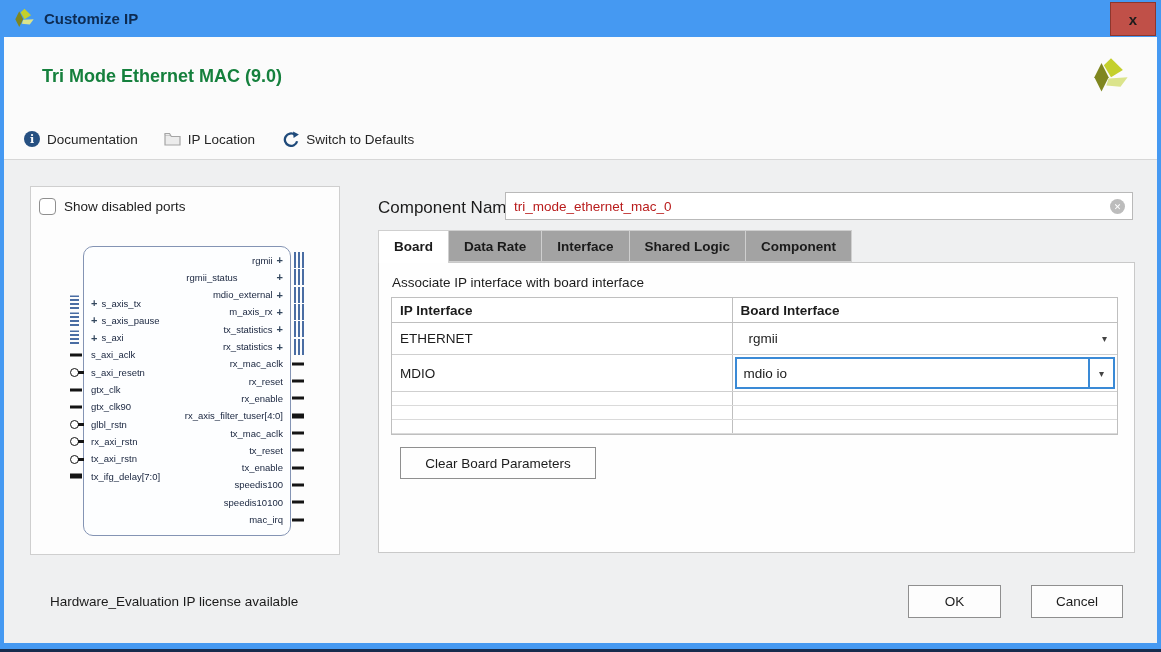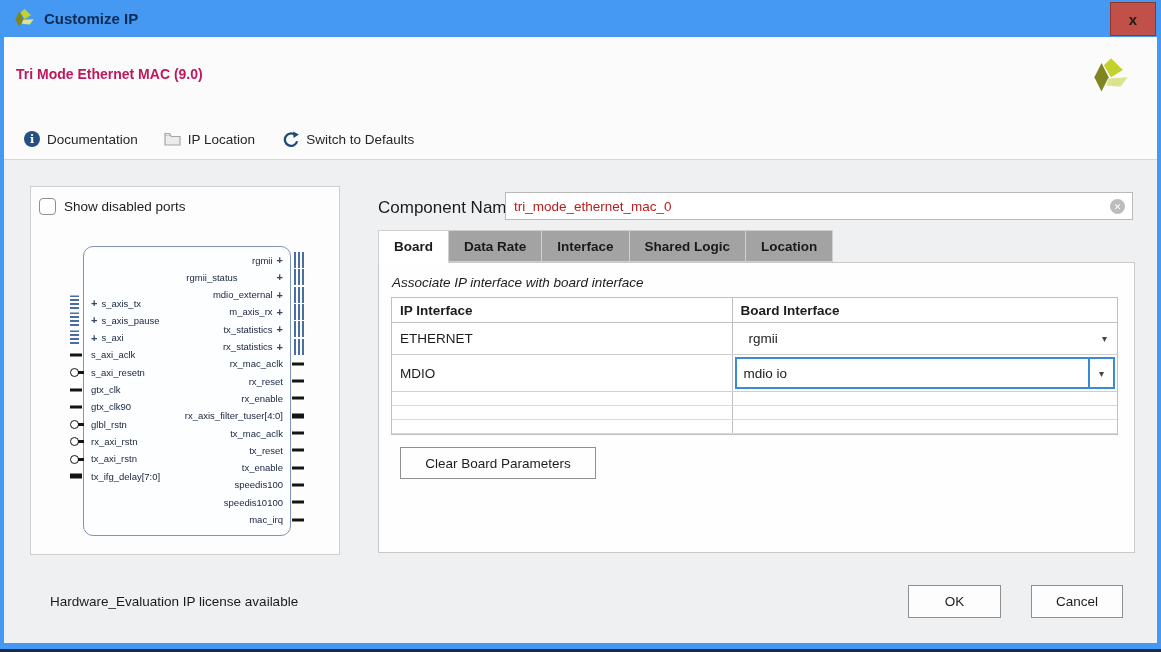--- a/index.html
+++ b/index.html
@@ -13,21 +13,21 @@
   .frame-bottom{ position:absolute; left:0; right:0; bottom:3px; height:6px; background:#4599f2; }
   .screen-edge { position:absolute; left:0; right:0; bottom:0; height:3px; background:#162c4e; }
   .titlebar .tb-logo { margin-left:14px; width:21px; height:21px; }
   .titlebar .tb-title { margin-left:9px; font-size:15px; font-weight:600; color:#0d2b52; }
   .close-btn { position:absolute; right:5px; top:2px; width:46px; height:34px; background:#c05048;
                border:1px solid #8d362d; color:#1c1c1c; font-size:15px; font-weight:bold;
                display:flex; align-items:center; justify-content:center; cursor:pointer; }
 
   
   .header-band { position:absolute; left:4px; top:37px; width:1153px; height:123px; background:#fbfbfb; border-bottom:1px solid #d7d7d7; }
-  .ip-title { position:absolute; left:12px; top:29px; font-size:14px; font-weight:bold; color:#be185d; }
+  .ip-title { position:absolute; left:38px; top:29px; font-size:18px; font-weight:bold; color:#15803d; }
   .toolbar { position:absolute; left:20px; top:94px; display:flex; align-items:center; gap:26px; }
   .tool-item { display:flex; align-items:center; gap:7px; font-size:13.5px; color:#262626; cursor:pointer; }
   .info-ic { width:16px; height:16px; border-radius:50%; background:#265081; color:#fff; font-family:"DejaVu Serif", serif;
              font-size:11px; font-weight:bold; display:flex; align-items:center; justify-content:center; }
   .hdr-logo { position:absolute; left:1088px; top:20px; width:38px; height:38px; }
 
   
   .left-panel { position:absolute; left:30px; top:186px; width:310px; height:369px; background:#fdfdfd; border:1px solid #cfcfcf; }
   .chk-row { position:absolute; left:8px; top:11px; display:flex; align-items:center; gap:8px; }
   .checkbox { width:17px; height:17px; border:1.5px solid #8f8f8f; border-radius:4px; background:#fff; cursor:pointer; }
@@ -63,21 +63,21 @@
               background:#bcbcbc; color:#fff; font-size:9px; display:flex; align-items:center; justify-content:center; cursor:pointer; }
 
   .tab-bar { position:absolute; left:378px; top:230px; display:flex; z-index:2; }
   .tab { background:#a3a3a3; border:1px solid #cfcfcf; border-left:none; height:32px; line-height:31px;
          padding:0 15px; font-size:13.5px; font-weight:bold; color:#1a1a1a; cursor:pointer; }
   .tab:first-child { border-left:1px solid #cfcfcf; }
   .tab.active { background:#fff; border-bottom:none; height:33px; }
 
   .tab-pane { position:absolute; left:378px; top:262px; width:757px; height:291px; background:#fefefe;
               border:1px solid #c9c9c9; z-index:1; }
-  .assoc-label { position:absolute; left:13px; top:12px; font-size:13.5px; color:#1c1c1c;font-style:italic; }
+  .assoc-label { position:absolute; left:13px; top:12px; font-size:13.5px; color:#1c1c1c; }
 
   .btable { position:absolute; left:12px; top:34px; width:727px; border:1px solid #bfbfbf; background:#fff; }
   .trow { display:flex; border-bottom:1px solid #cfcfcf;text-align:center; }
   .trow:last-child { border-bottom:none; }
   .trow.em { border-bottom:1px solid #dadada; }
   .tcell { padding:0 8px; display:flex; align-items:center; font-size:13.5px; color:#1c1c1c; }
   .tcell.c1 { width:341px; border-right:1px solid #bfbfbf; }
   .tcell.c2 { width:385px; position:relative; }
   .trow.hdr .tcell { font-weight:bold; height:24px; }
   .trow.hdr { border-bottom:1px solid #bfbfbf; }
@@ -279,21 +279,21 @@
 
   <span class="comp-label">Component Name</span>
   <input class="comp-input" type="text" value="tri_mode_ethernet_mac_0" style="">
   <div class="clear-ic">✕</div>
 
   <div class="tab-bar">
       <div class="tab active">Board</div>
       <div class="tab">Data Rate</div>
       <div class="tab">Interface</div>
       <div class="tab">Shared Logic</div>
-      <div class="tab">Location</div>
+      <div class="tab">Component</div>
     </div>
 
   <div class="tab-pane">
     <div class="assoc-label">Associate IP interface with board interface</div>
     <div class="btable">
         <div class="trow hdr">
           <div class="tcell c1">IP Interface</div>
           <div class="tcell c2">Board Interface</div>
         </div>
         <div class="trow r1">

